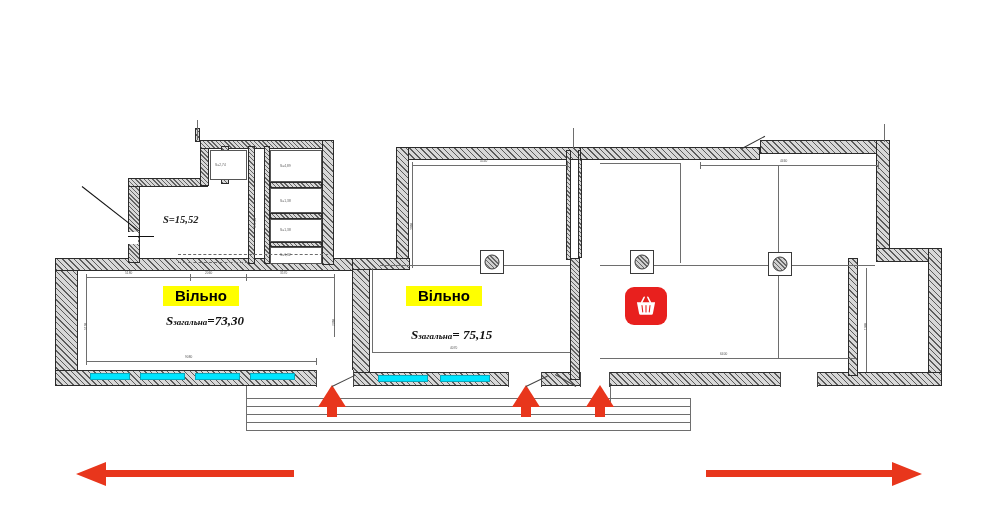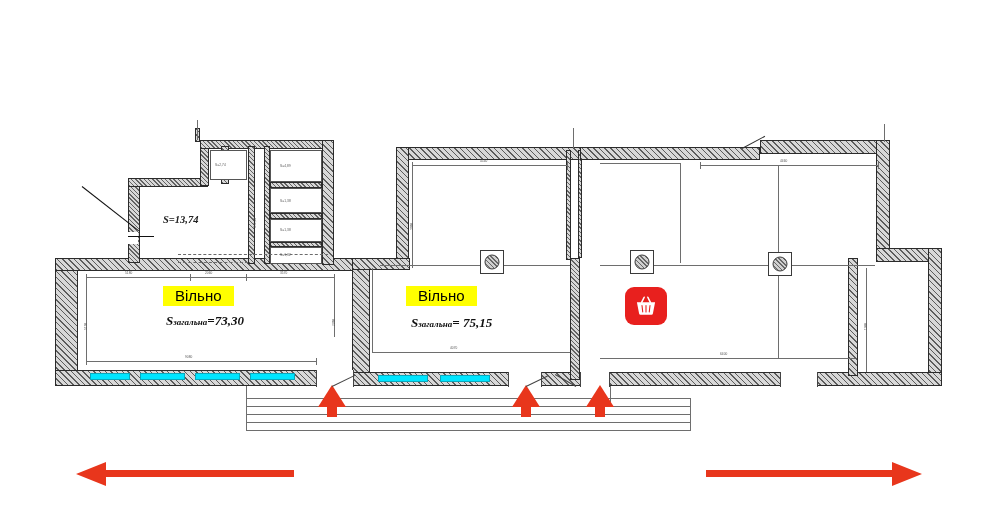--- a/index.html
+++ b/index.html
@@ -31,21 +31,21 @@
     width:13px;height:13px;border-radius:50%;border:1px solid #3a3a3a;
     background-color:#d0d0d0;
     background-image:repeating-linear-gradient(45deg,rgba(60,60,60,.7) 0 1px,rgba(0,0,0,0) 1px 3px);}
   .micro{position:absolute;font-size:3.2px;color:#555;font-family:"Liberation Sans",sans-serif;
     white-space:nowrap;letter-spacing:.1px;}
   .microv{position:absolute;font-size:3.2px;color:#555;white-space:nowrap;
     transform-origin:left top;transform:rotate(-90deg);}
 
   
   .freetag{position:absolute;background:#ffff00;color:#000;
-    font-size:15px;font-weight:400;padding:1px 12px 2px;white-space:nowrap;
+    font-size:15px;font-weight:700;padding:1px 12px 2px;white-space:nowrap;
     font-family:"Liberation Sans",sans-serif;}
   .areatxt{position:absolute;font-family:"Liberation Serif",serif;font-style:italic;
     font-weight:700;font-size:13px;color:#111;white-space:nowrap;}
   .areatxt .sub{font-size:9px;}
   .planlabel{position:absolute;font-family:"Liberation Serif",serif;font-style:italic;
     font-weight:700;font-size:10.5px;color:#222;white-space:nowrap;}
 
   .callout{position:absolute;font-size:14.5px;font-weight:700;color:#000;
     line-height:1.15;white-space:nowrap;font-family:"Liberation Sans",sans-serif;}
 
@@ -207,32 +207,32 @@
   <div class="col" style="left:480px;top:250px;width:24px;height:24px;">
     <div class="disc"></div>
   </div>
   <div class="col" style="left:630px;top:250px;width:24px;height:24px;">
     <div class="disc"></div>
   </div>
   <div class="col" style="left:768px;top:252px;width:24px;height:24px;">
     <div class="disc"></div>
   </div>
 
-  <span class="planlabel" style="left:163px;top:214px;">S=13,74</span>
+  <span class="planlabel" style="left:163px;top:214px;">S=15,52</span>
 
   <div class="leader" style="left:82px;top:186px;width:72px;transform:rotate(38deg);"></div>
   <div class="leader" style="left:128px;top:236px;width:26px;"></div>
 
   <div class="freetag" style="left:163px;top:286px;">Вільно</div>
   <div class="areatxt" style="left:166px;top:313px;">
     <span>S</span><span class="sub">загальна</span><span>=73,30</span>
   </div>
 
   <div class="freetag" style="left:406px;top:286px;">Вільно</div>
-  <div class="areatxt" style="left:411px;top:315px;">
+  <div class="areatxt" style="left:411px;top:327px;">
     <span>S</span><span class="sub">загальна</span><span>= 75,15</span>
   </div>
 
   <div class="fora" style="left:634px;top:287px;">
     <div class="fora-red" style="background:#e8201e;">
       <svg width="22" height="20" viewBox="0 0 24 22">
         <path d="M2 7 h20 l-2.4 12.2 a1.6 1.6 0 0 1 -1.6 1.3 h-12 a1.6 1.6 0 0 1 -1.6 -1.3 Z" fill="#ffffff"></path>
         <path d="M7.2 7 L10 1.4 M16.8 7 L14 1.4" stroke="#ffffff" stroke-width="1.7" fill="none" stroke-linecap="round"></path>
         <path d="M7.6 10.5 l0.8 7 M12 10.5 l0 7 M16.4 10.5 l-0.8 7" stroke="#e8201e" stroke-width="1.2" fill="none" stroke-linecap="round"></path>
       </svg>

